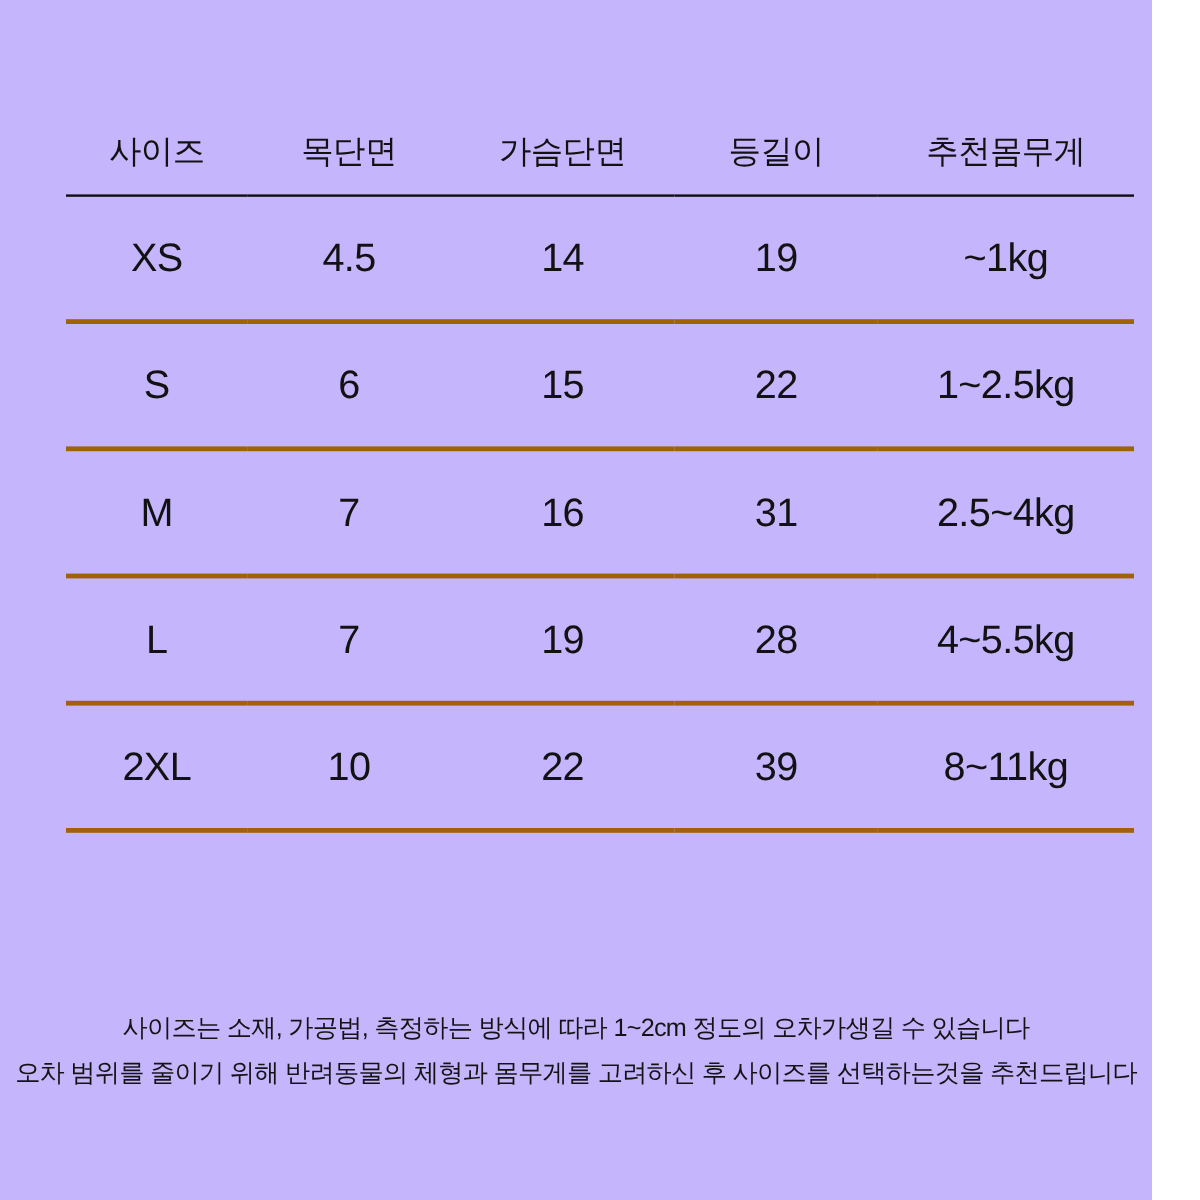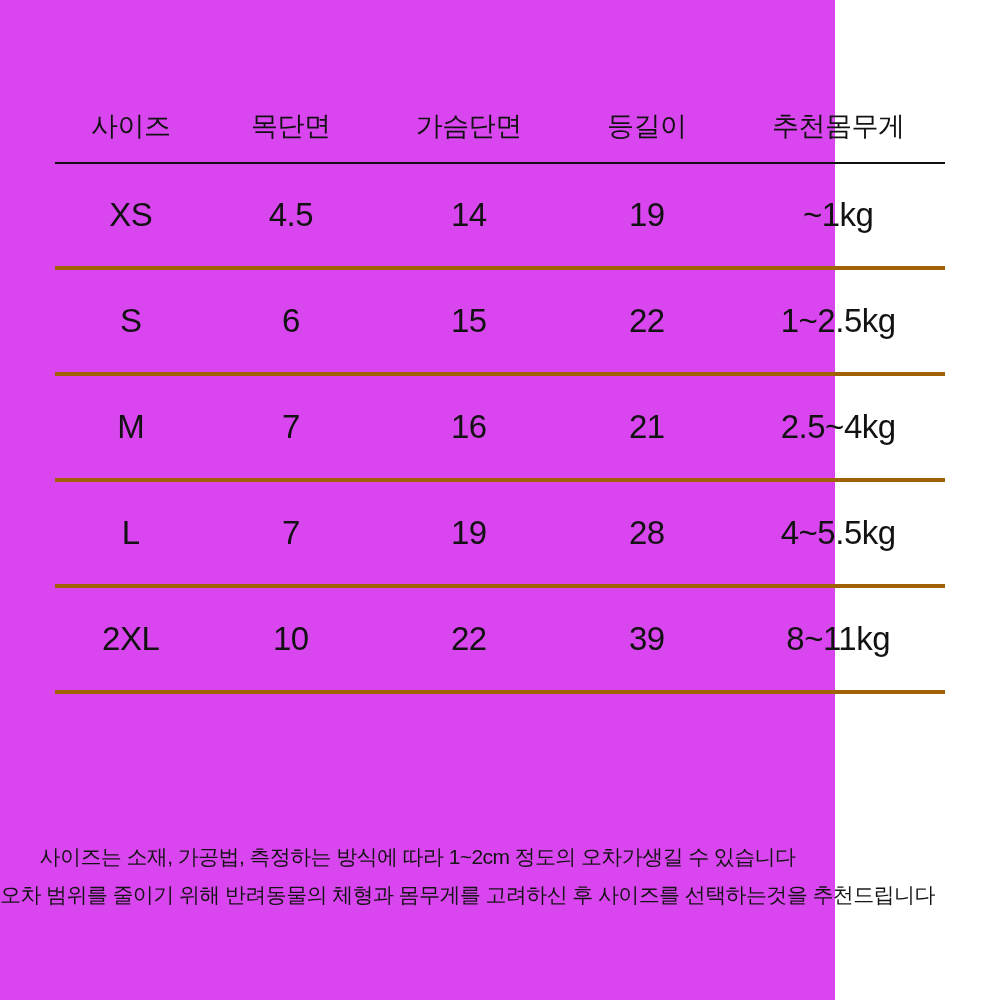--- a/index.html
+++ b/index.html
@@ -10,24 +10,24 @@
   body {
     width: 1000px;
     height: 1000px;
     font-family: "Liberation Sans", "DejaVu Sans", sans-serif;
     color: #121212;
     overflow: hidden;
   }
 
   .page {
     position: relative;
-    width: 835px;
+    width: 960px;
     height: 1000px;
     box-sizing: border-box;
-    background: #d946ef;
+    background: #c4b5fd;
   }
 
   .size-table-wrap {
     position: absolute;
     left: 55px;
     top: 90px;
     width: 890px;
   }
 
   table.size-table {
@@ -124,21 +124,21 @@
           <td>S</td>
           <td>6</td>
           <td>15</td>
           <td>22</td>
           <td>1~2.5kg</td>
         </tr>
         <tr>
           <td>M</td>
           <td>7</td>
           <td>16</td>
-          <td>21</td>
+          <td>31</td>
           <td>2.5~4kg</td>
         </tr>
         <tr>
           <td>L</td>
           <td>7</td>
           <td>19</td>
           <td>28</td>
           <td>4~5.5kg</td>
         </tr>
         <tr>

